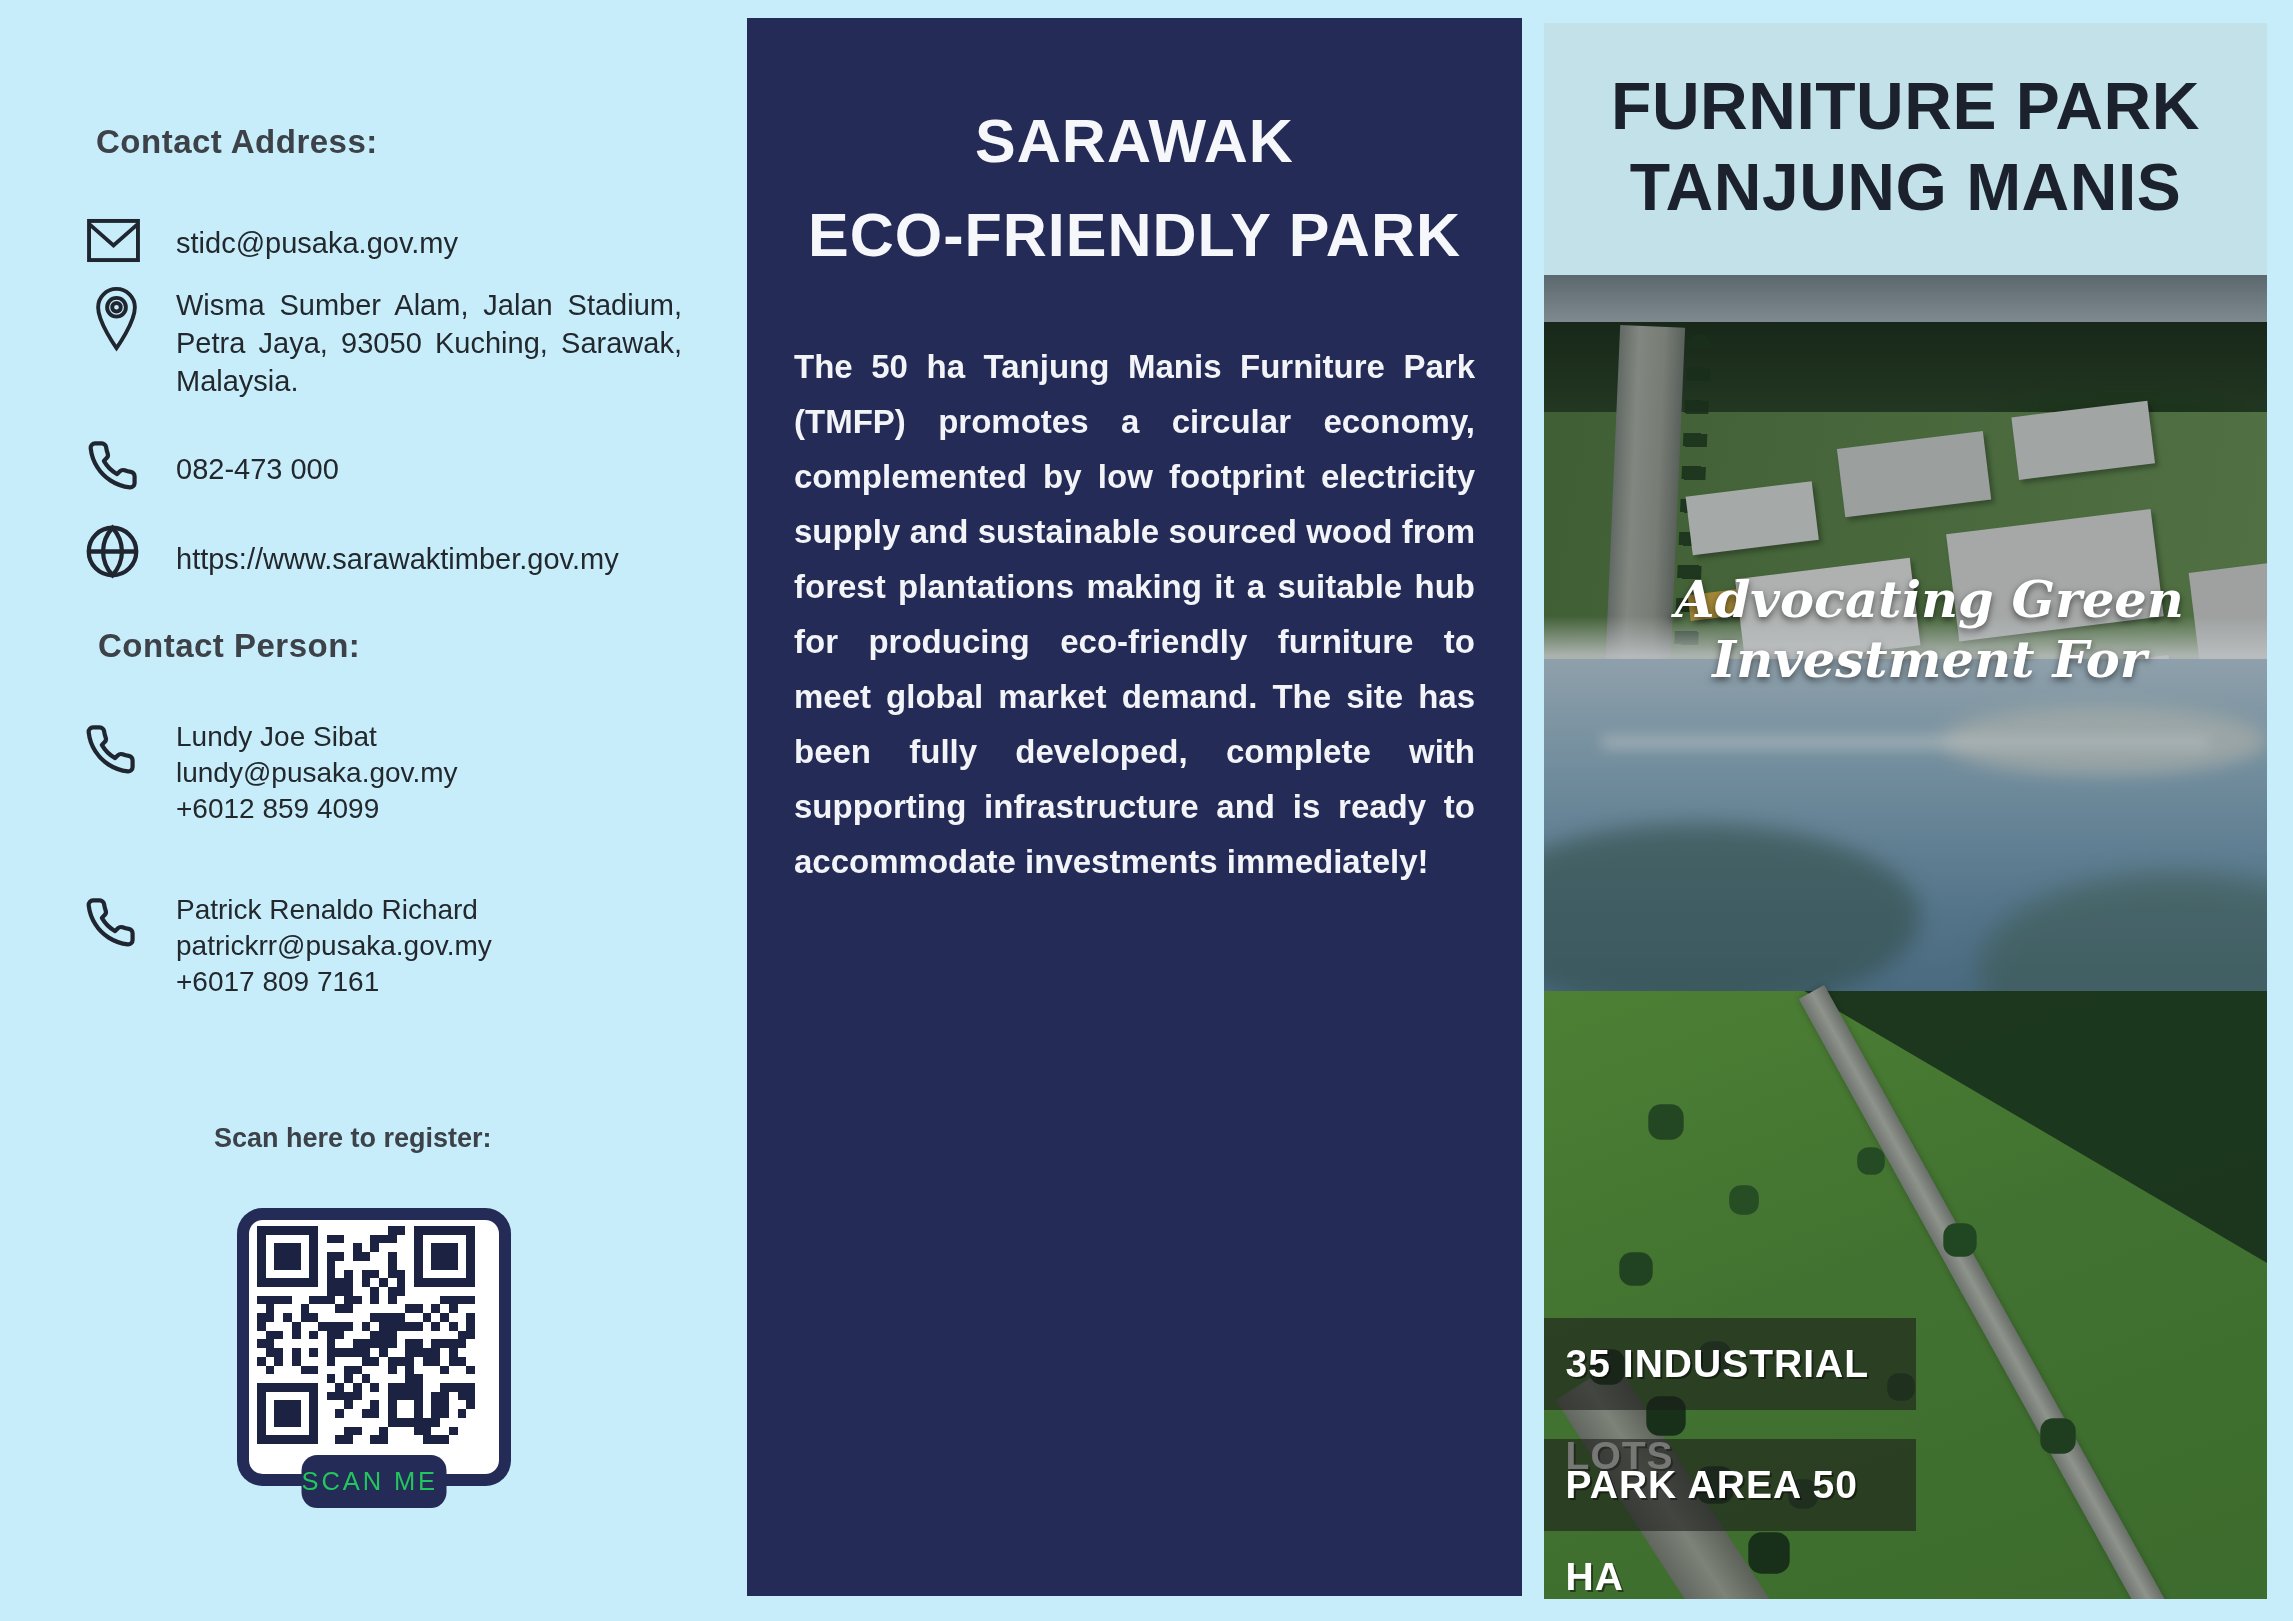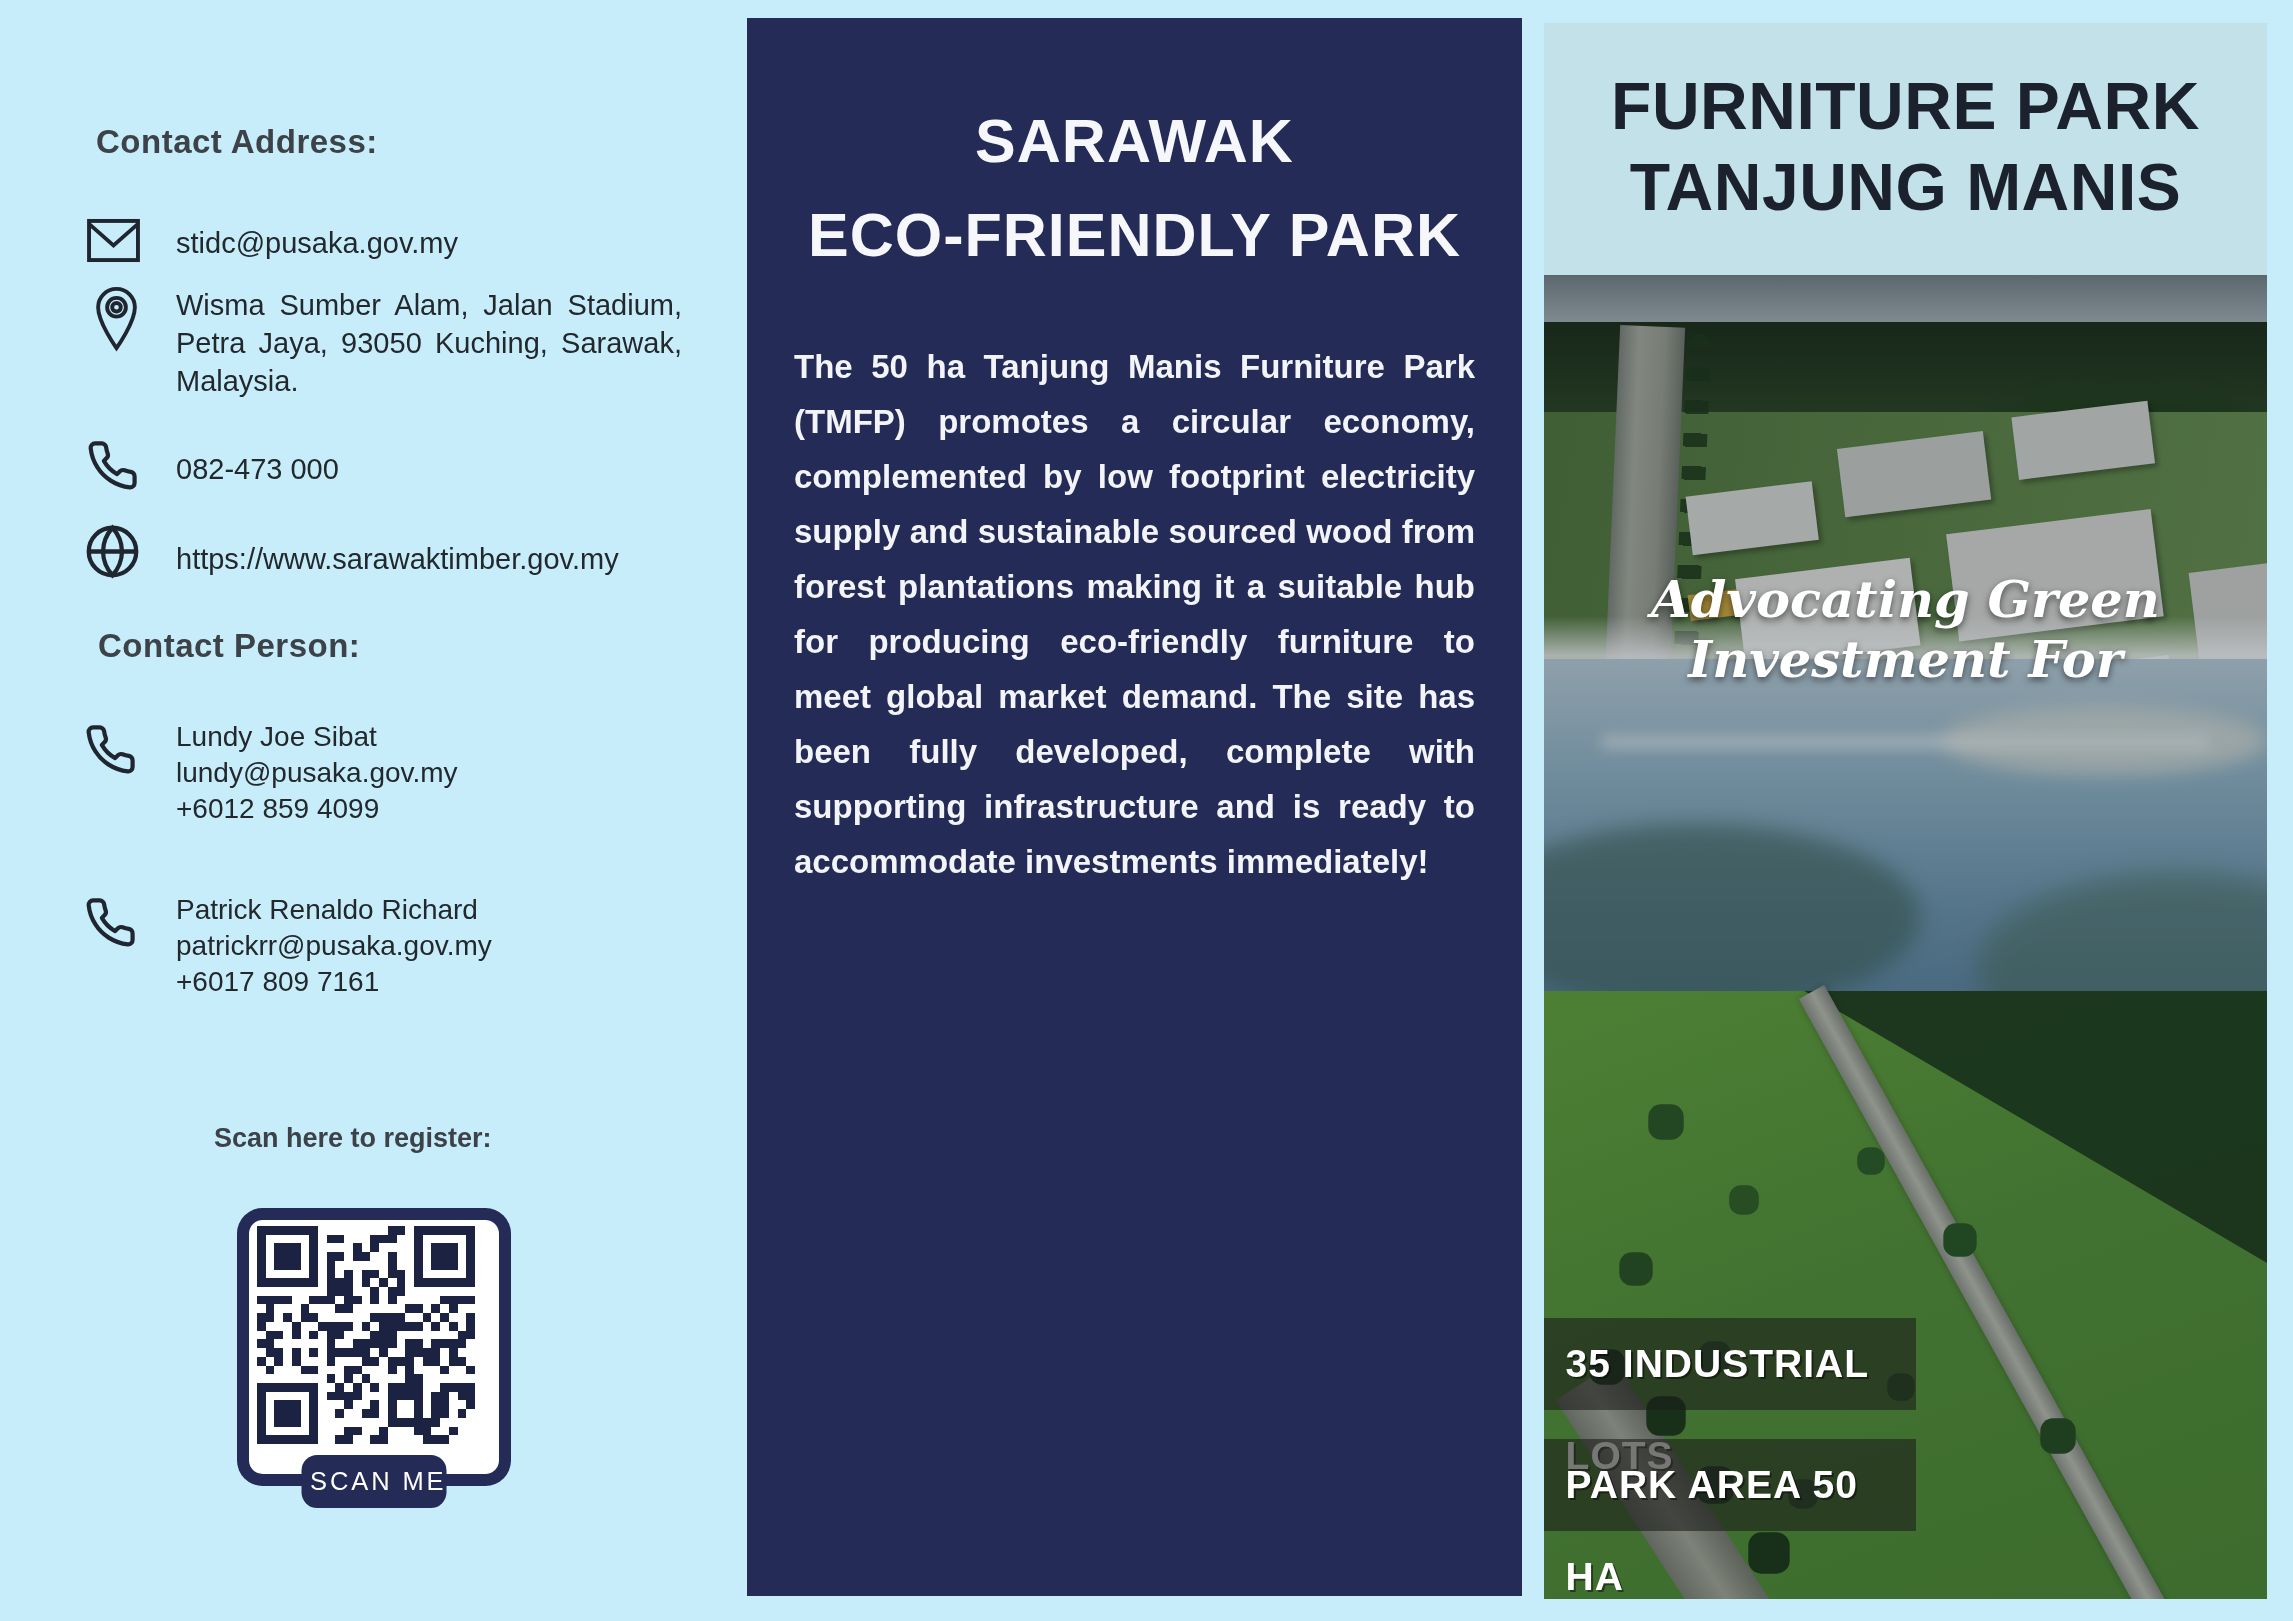--- a/index.html
+++ b/index.html
@@ -22,21 +22,21 @@
     background:var(--navy,#242b56);border-radius:25.5px;
   }
   .qr-inner{
     position:absolute;left:11.8px;top:11.8px;right:11.8px;bottom:11.8px;
     background:#ffffff;border-radius:13.7px;
   }
   .qr-svg{position:absolute;left:19.6px;top:17.6px;width:218px;height:218px;}
   .scanme{
     position:absolute;left:50%;top:247px;transform:translateX(-50%);
     width:145px;height:53px;background:var(--navy,#242b56);border-radius:15.7px;
-    color:#ffffff;font-size:25.5px;letter-spacing:2.9px;text-align:right;line-height:53px;
+    color:#22c55e;font-size:25.5px;letter-spacing:2.9px;text-align:left;line-height:53px;
     font-weight:normal;
   }
   
   .mid{
     position:absolute;left:747px;top:17.6px;width:775px;height:1578px;
     background:var(--navy,#242b56);
   }
   .mid-title{
     margin-top:76px;text-align:center;color:#f6f7fa;font-weight:bold;
     font-size:61px;line-height:94px;letter-spacing:1px;
@@ -105,21 +105,21 @@
   }
   .ph-trees-bl{left:0;top:0;width:7.8px;height:7.8px;border-radius:50%;
     box-shadow:118px 1137px 0 15.7px #1d3c1c, 167px 1206px 0 14.7px #224422, 221px 1274px 0 16.7px #1d3c1c,
       274px 1343px 0 14.7px #224422, 59px 1088px 0 13.7px #1d3c1c;}
   .ph-dark{left:0;top:0;width:100%;height:100%;background:rgba(10,14,22,.24);z-index:5;}
   .photo-caption{
     position:absolute;left:0;width:100%;text-align:center;z-index:6;color:#ffffff;
     font-family:"DejaVu Serif","Liberation Serif",serif;font-style:italic;font-weight:bold;
     text-shadow:0 2.9px 7.8px rgba(0,0,0,.55);
   }
-  .cap1{top:294px;font-size:51px;}
+  .cap1{top:294px;font-size:51px;margin-left:24px;}
   .cap2{top:376px;font-size:55px;}
   .photo-badge{
     position:absolute;left:0;width:372px;height:92px;z-index:6;
     background:var(--badge-bg,rgba(28,30,26,.6));
     color:#fff;font-weight:bold;font-size:39px;line-height:92px;padding-left:21.6px;
     letter-spacing:1px;text-shadow:2px 2px 0 rgba(0,0,0,.45);box-sizing:border-box;
   }
   .badge1{top:1043px;}
   .badge2{top:1164px;}
 </style>

